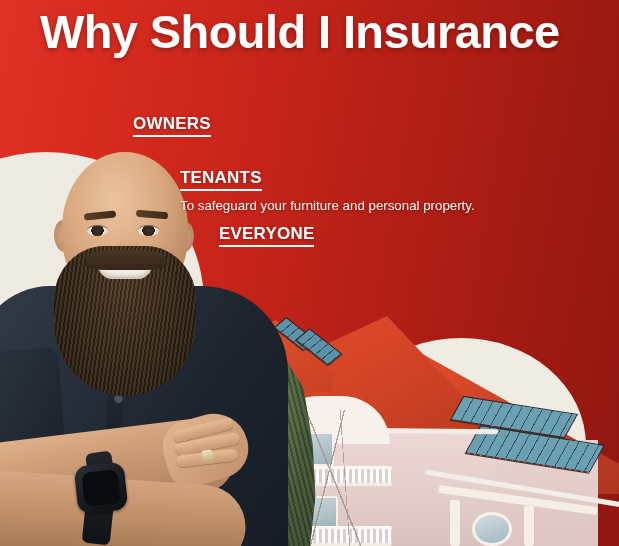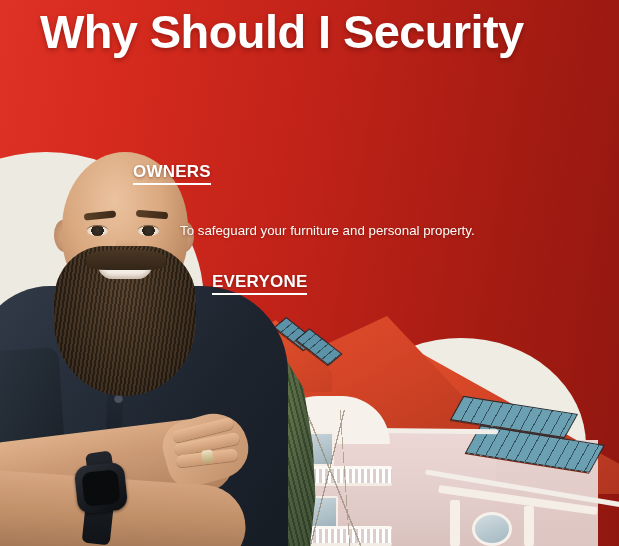--- a/index.html
+++ b/index.html
@@ -286,35 +286,35 @@
 
   #title {
     position:absolute; left:40px; top:8px; width:560px;
     color:#FFFFFF;
     font-size:47px; line-height:48px;
     font-weight:900; letter-spacing:-0.6px;
     text-shadow:0 2px 5px rgba(70,8,4,.42);
   }
   #title .tl { display:block; white-space:nowrap; }
 
-  .block { position:absolute;margin-top:48px; }
+  .block { position:absolute; }
   .blk-head {
     display:inline-block;
     color:#FFFFFF; font-size:17px; font-weight:700; letter-spacing:.2px;
     border-bottom:2px solid #FFFFFF; padding-bottom:1px;
     text-shadow:0 1px 3px rgba(70,8,4,.45);
   }
   .blk-body {
     margin-top:6px;
     color:#FDFBF8; font-size:13.3px; line-height:18.5px; font-weight:400;
     text-shadow:0 1px 3px rgba(70,8,4,.45);
   }
   #block-owners  { left:133px; top:114px; width:470px; }
   #block-tenants { left:180px; top:168px; width:430px; }
-  #block-everyone{ left:212px; top:224px; width:380px; }
+  #block-everyone{ left:219px; top:224px; width:380px; }
 </style>
 </head>
 <body>
 
 <div id="poster">
 
   <div id="photo-layer">
 
     <div class="cream-blob" id="blob-left"></div>
     <div class="cream-blob" id="blob-right"></div>
@@ -386,28 +386,29 @@
       <div id="watch-band-a"></div>
       <div id="watch-band-b"></div>
       <div id="watch-body"></div>
       <div id="watch-face"></div>
     </div>
   </div>
 
   <div id="text-layer">
 
     <div id="title">
-      <span class="tl">Why Should I Security</span>
+      <span class="tl">Why Should I Insurance</span>
     </div>
 
     <div class="block" id="block-owners">
       <div class="blk-head">OWNERS</div>
     </div>
 
     <div class="block" id="block-tenants">
+      <div class="blk-head">TENANTS</div>
       <div class="blk-body">To safeguard your furniture and personal property.</div>
     </div>
 
     <div class="block" id="block-everyone">
       <div class="blk-head">EVERYONE</div>
     </div>
 
   </div>
 </div>
 

